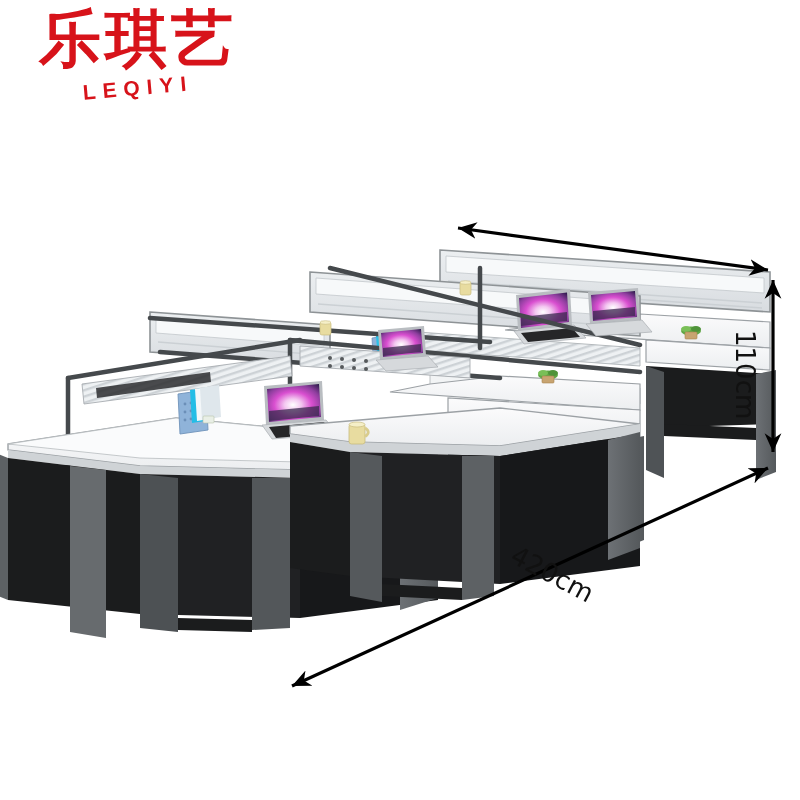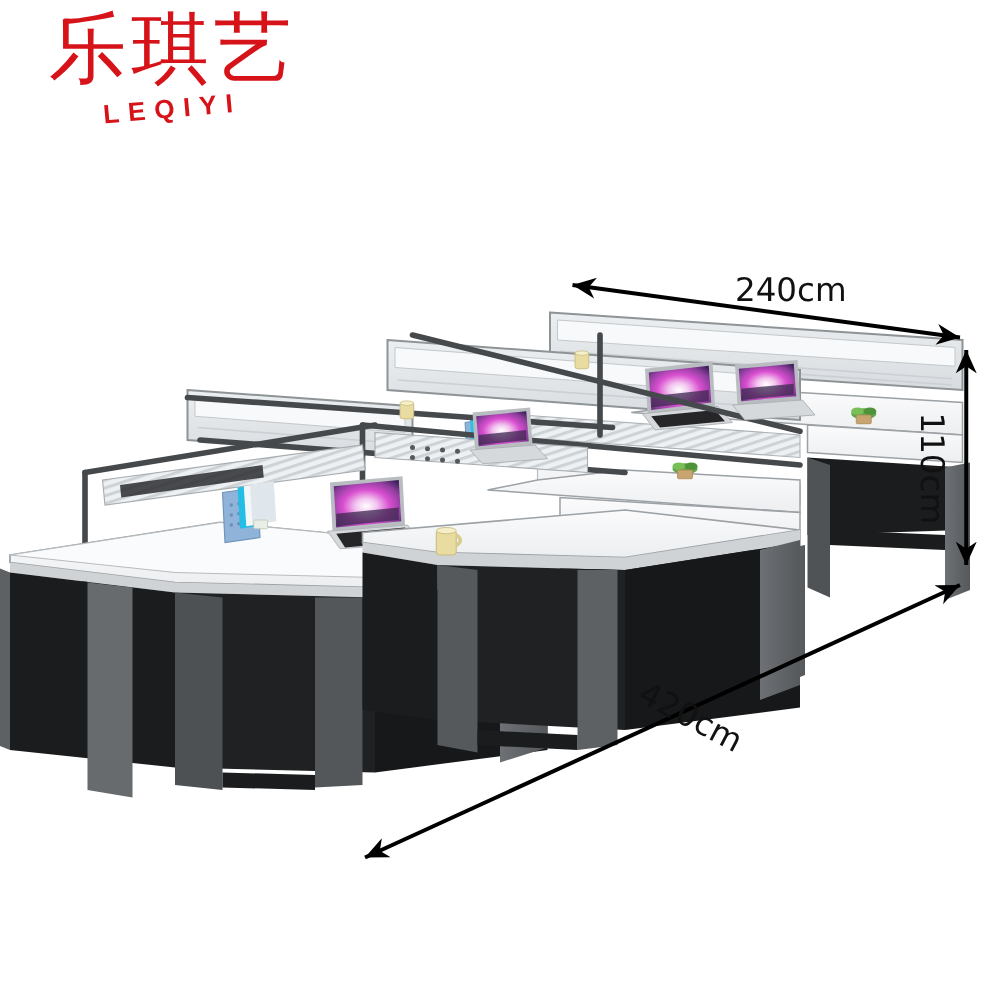--- a/index.html
+++ b/index.html
@@ -28,21 +28,21 @@
     height: 105px;
     user-select: none;
   }
   #brand-logo .cn {
     position: absolute;
     left: 0;
     top: 0;
     width: 240px;
     text-align: center;
     font-family: "DejaVu Serif", "Liberation Serif", serif;
-    font-weight: 400;
+    font-weight: 700;
     font-size: 62px;
     letter-spacing: 4px;
     line-height: 1;
     color: #d7131a;
   }
   #brand-logo .en {
     position: absolute;
     left: 0;
     top: 68px;
     width: 240px;
@@ -308,17 +308,16 @@
       <polygon points="586,324 642,320 652,332 596,336" fill="#d6d9dc" stroke="#a9aeb2" stroke-width="0.7"></polygon>
     </g>
 
     <g stroke="#000000" stroke-width="3.2" fill="none">
       <line x1="458" y1="228" x2="768" y2="270" marker-start="url(#arrowStart)" marker-end="url(#arrowEnd)"></line>
       <line x1="773" y1="280" x2="773" y2="452" marker-start="url(#arrowStart)" marker-end="url(#arrowEnd)"></line>
       <line x1="292" y1="686" x2="768" y2="468" marker-start="url(#arrowStart)" marker-end="url(#arrowEnd)"></line>
     </g>
   </svg>
 
-  <div class="dim-label" id="dim-width-label">240cm</div>
   <div class="dim-label" id="dim-height-label">110cm</div>
   <div class="dim-label" id="dim-depth-label">420cm</div>
 
 </div>
 
 </body></html>

